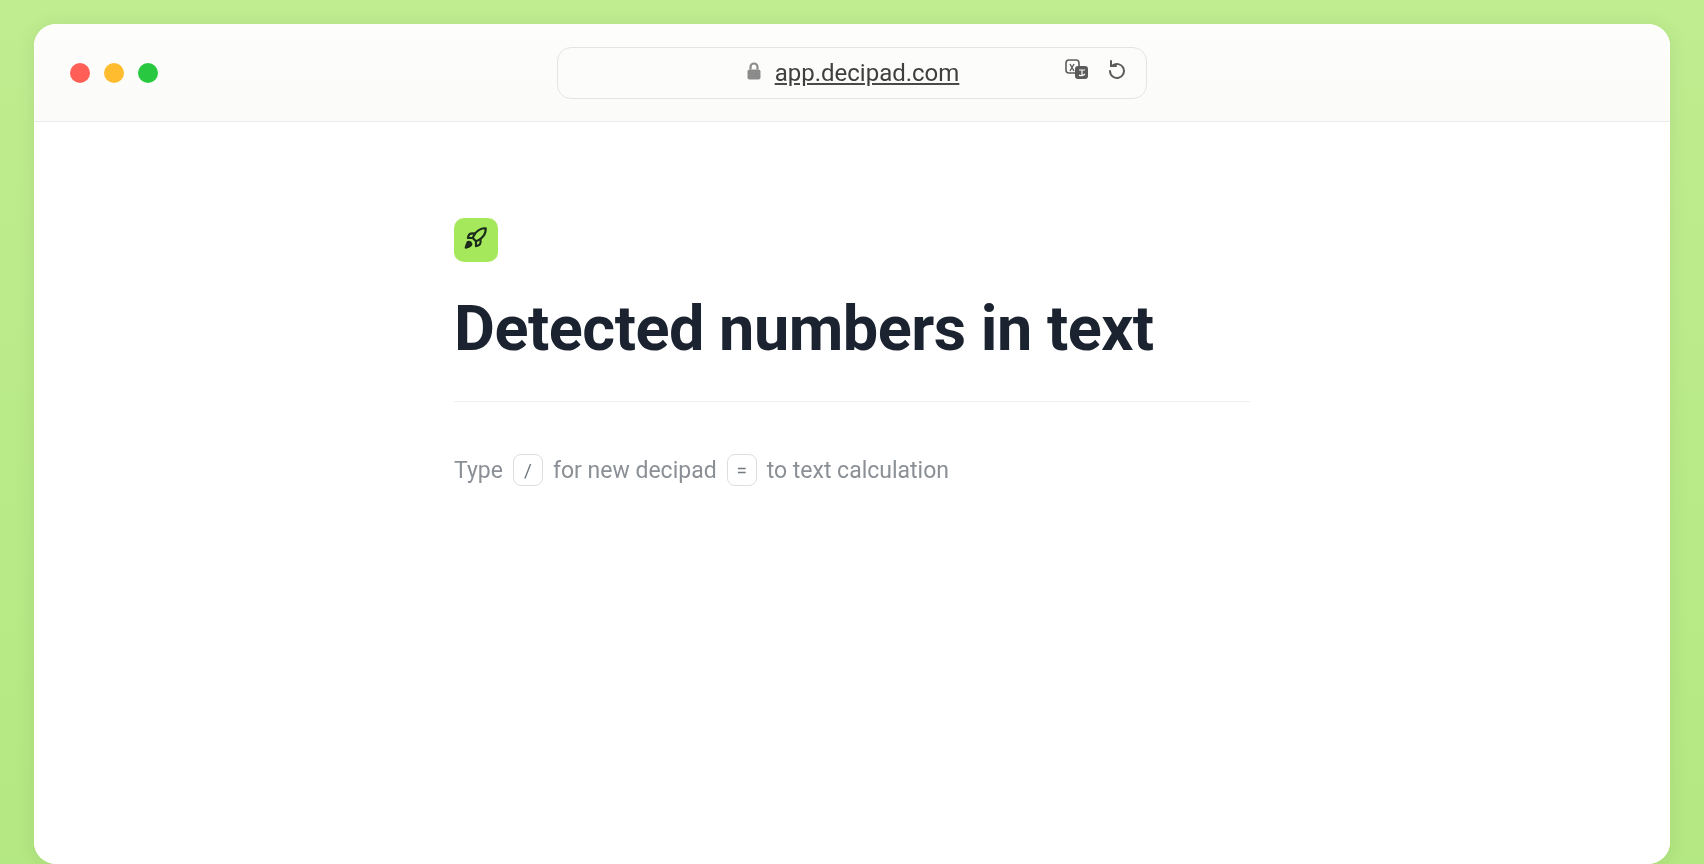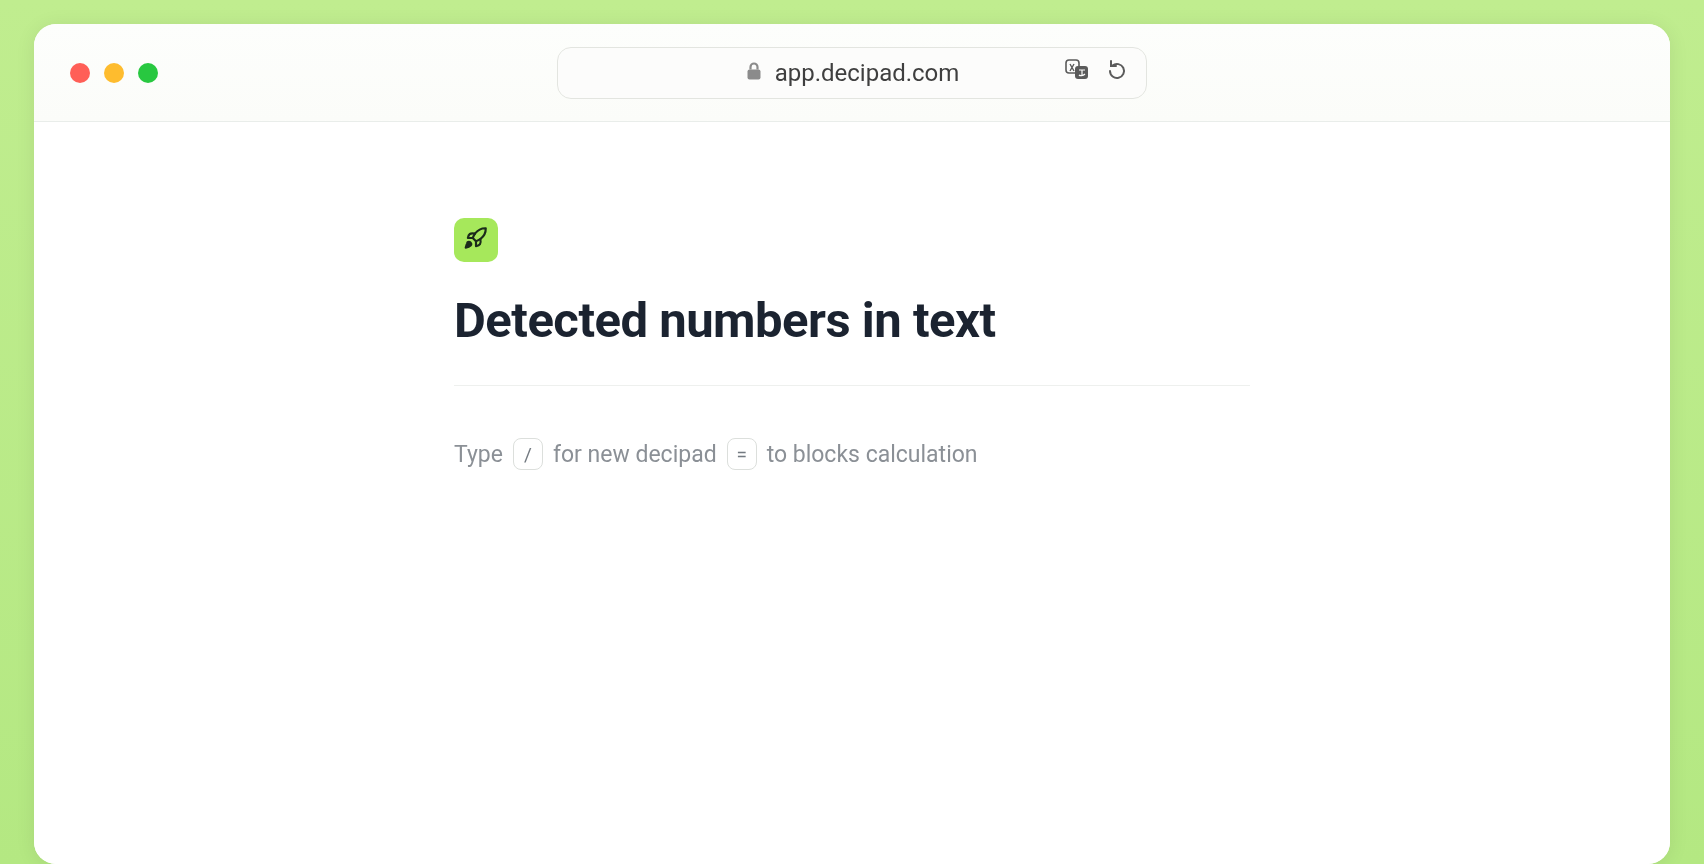--- a/index.html
+++ b/index.html
@@ -63,20 +63,21 @@
       height: 52px;
       background: #fcfcfb;
       border: 1px solid #e3e5e0;
       border-radius: 14px;
       display: flex;
       align-items: center;
       justify-content: center;
       gap: 12px;
       font-size: 24px;
       color: #4a4a4a;
+      text-decoration: underline;
     }
 
     .address-center {
       display: flex;
       align-items: center;
       gap: 12px;
     }
 
     .address-bar .lock-icon {
       color: #8b8b8b;
@@ -116,21 +117,21 @@
       height: 44px;
       background: #a6e85b;
       border-radius: 10px;
       display: flex;
       align-items: center;
       justify-content: center;
       margin-bottom: 30px;
     }
 
     .doc-title {
-      font-size: 49px;
+      font-size: 63px;
       font-weight: 700;
       color: #1b2330;
       letter-spacing: -0.5px;
       padding-bottom: 36px;
       border-bottom: 1px solid #eef0ee;
     }
 
     .placeholder-row {
       margin-top: 52px;
       display: flex;
@@ -214,19 +215,19 @@
         </span>
       </div>
 
       <h1 class="doc-title">Detected numbers in text</h1>
 
       <div class="placeholder-row">
         <span class="seg">Type</span>
         <span class="key-chip">/</span>
         <span class="seg">for new decipad</span>
         <span class="key-chip">=</span>
-        <span class="seg">to blocks calculation</span>
+        <span class="seg">to text calculation</span>
       </div>
 
     </div>
   </div>
 
 </div>
 
 </body></html>

